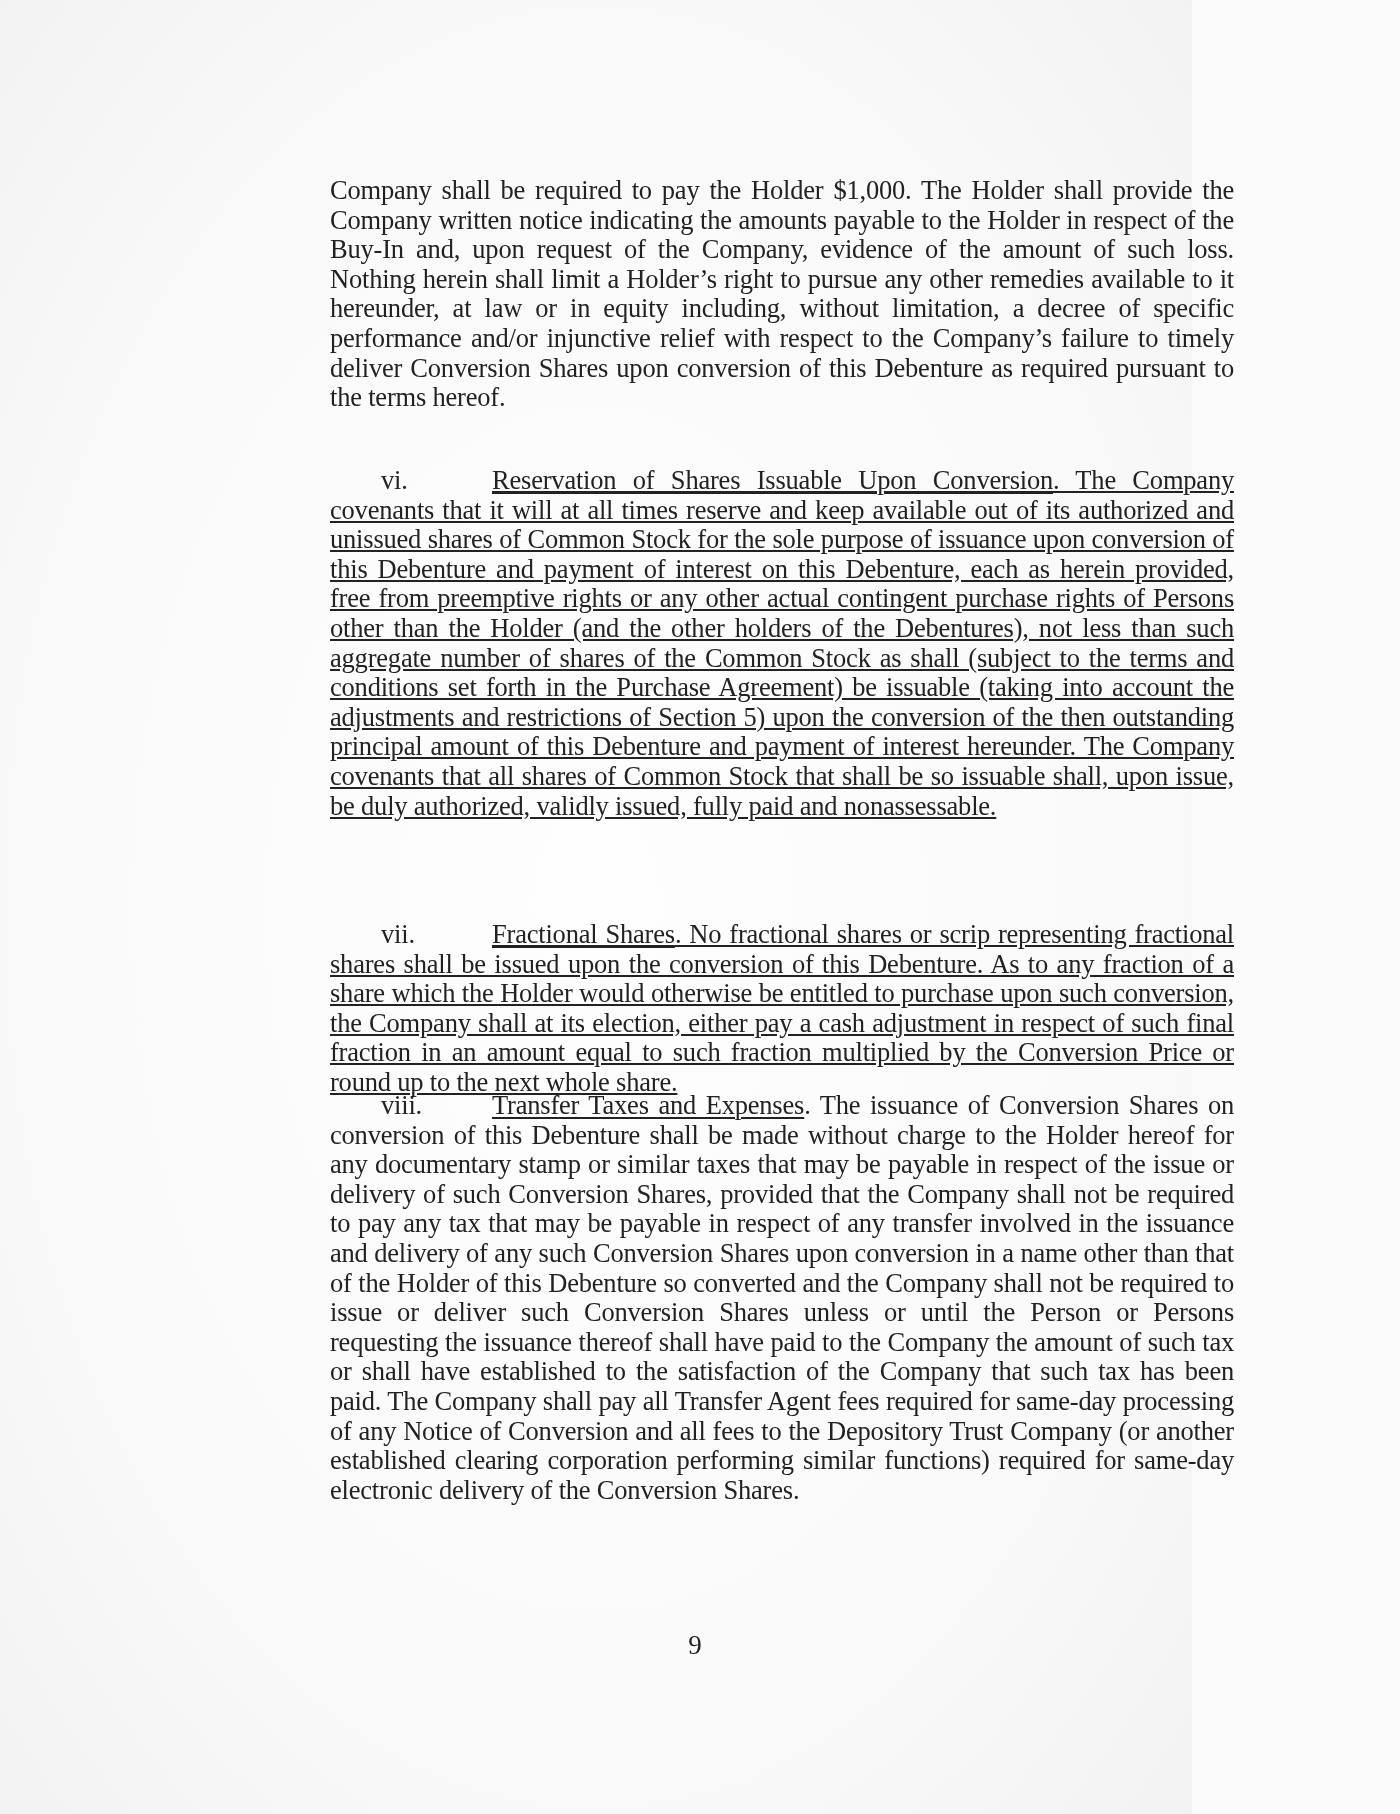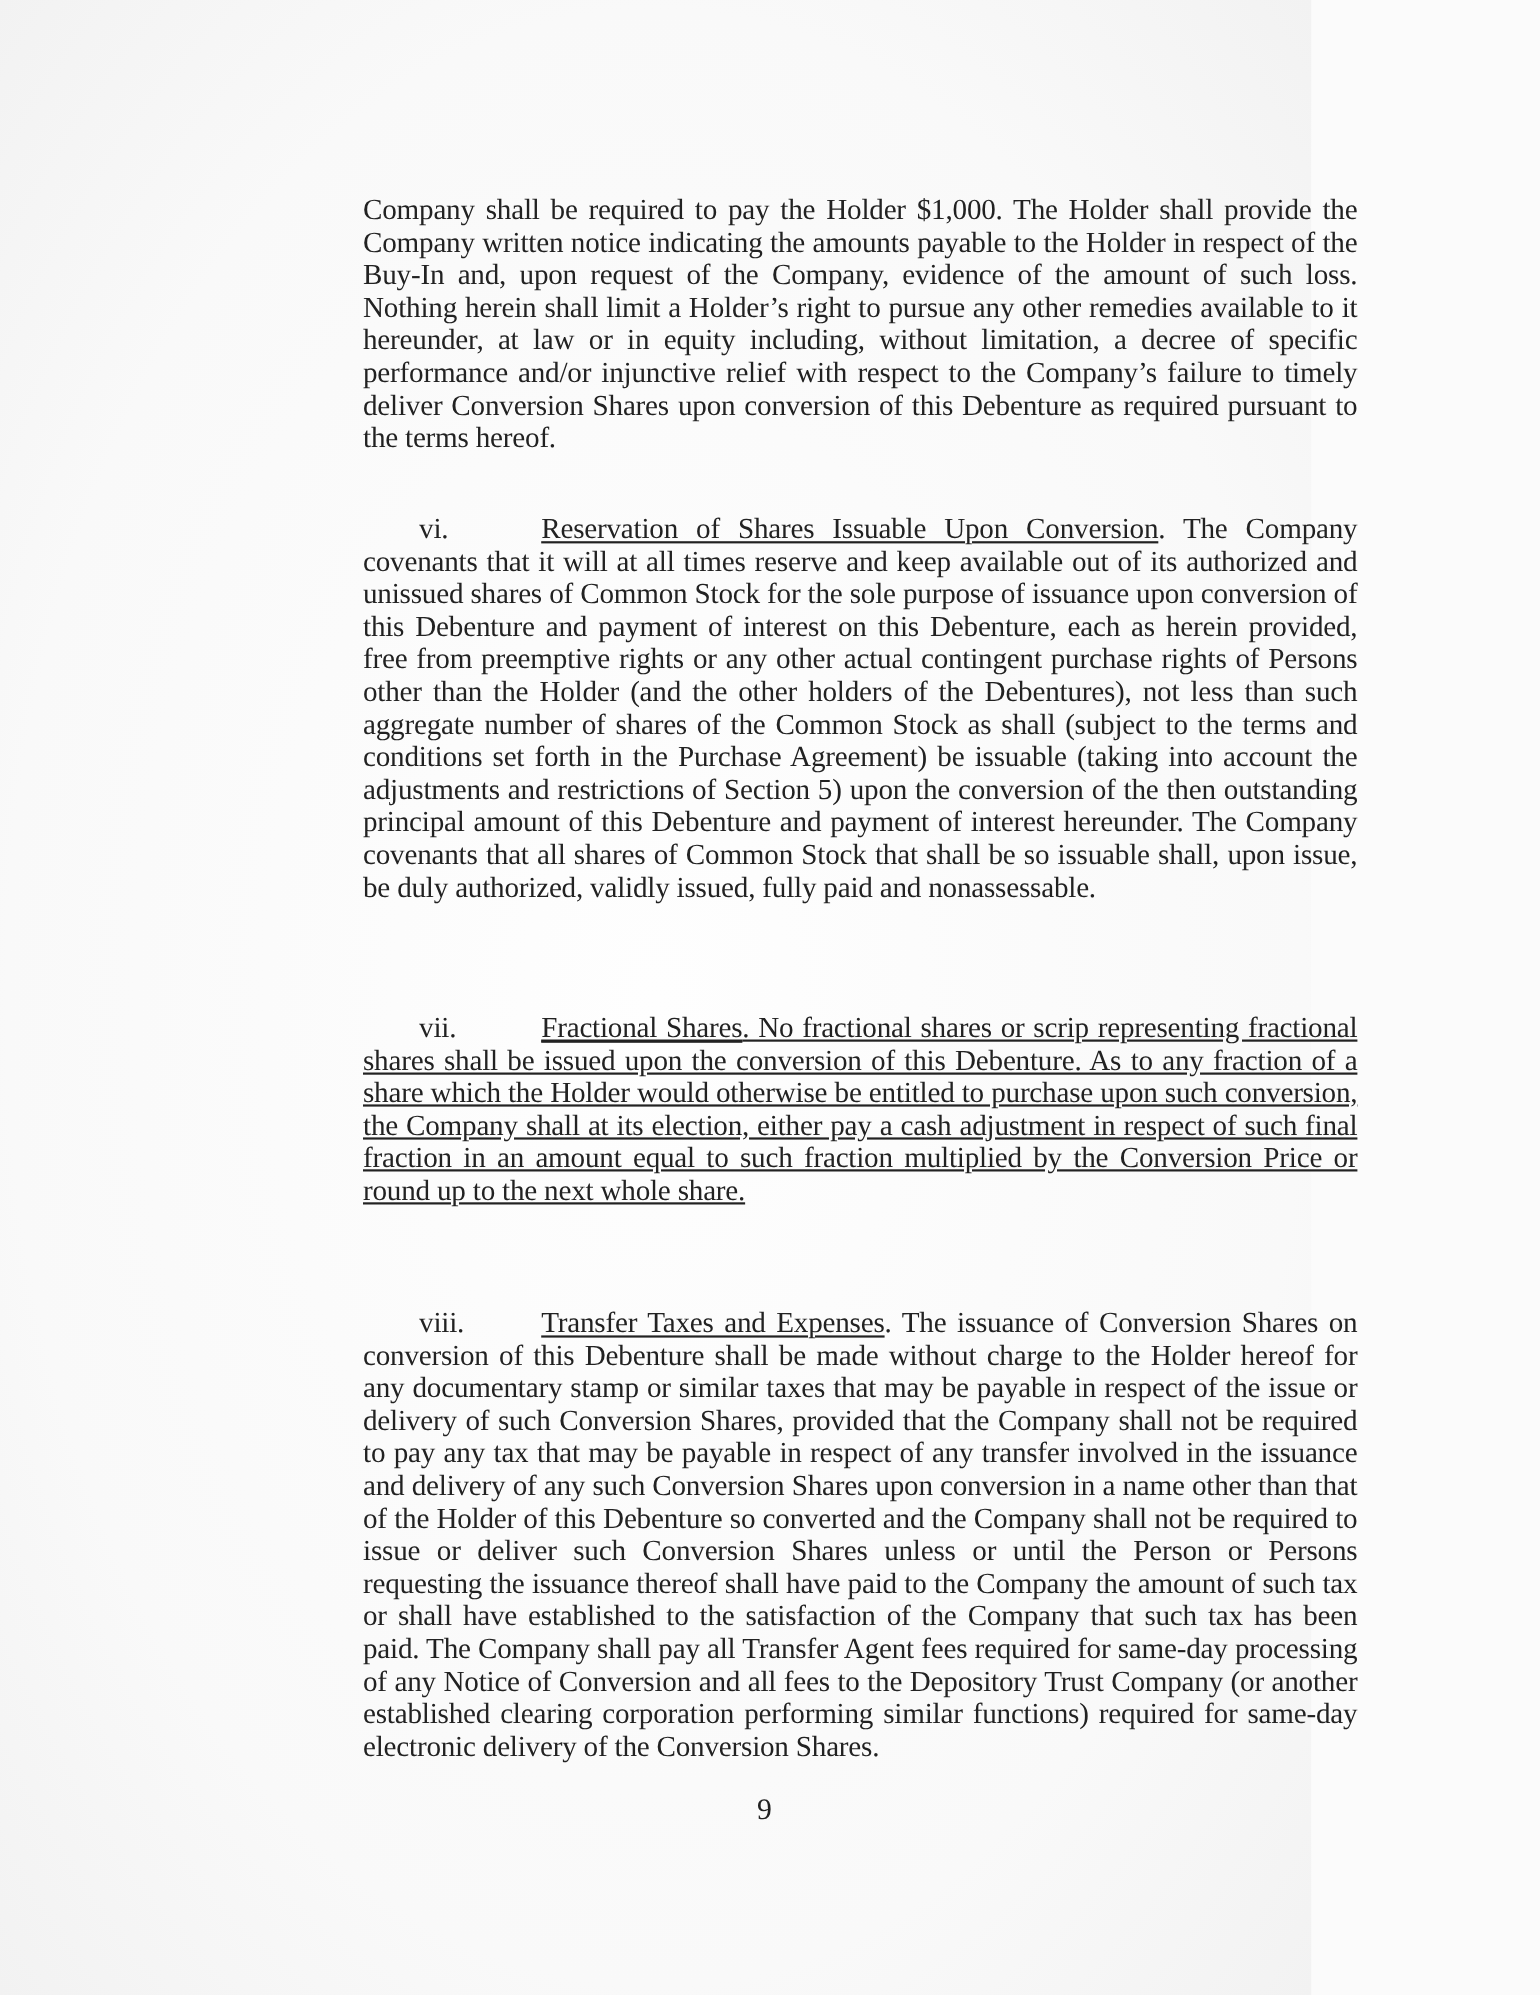--- a/index.html
+++ b/index.html
@@ -14,23 +14,23 @@
     background: radial-gradient(ellipse at 50% 50%, #fefefe 0%, #f9f9f9 70%, #f2f2f2 100%);
   }
   .text-block {
     position:absolute; left:330px; width:904px;
     font-size:26.5px; line-height:29.6px;
     text-align:justify; text-align-last:left;
     letter-spacing:-0.2px;
   }
   .text-block p { margin:0; }
   #para-intro { top:176px; }
-  #section-vi { top:466px; }
+  #section-vi { top:466px;text-decoration:underline; }
   #section-vii { top:920px;text-decoration:underline; }
-  #section-viii { top:1188px; }
+  #section-viii { top:1091px; }
   .num { display:inline-block; width:111px; padding-left:51px; box-sizing:content-box; }
   .heading { text-decoration:underline; text-underline-offset:3px; text-decoration-thickness:1.5px; }
   #page-number {
     position:absolute; top:1630px; left:0; width:1390px; text-align:center;
     font-size:27px; line-height:30px;
   }
 </style>
 </head>
 <body>
 

